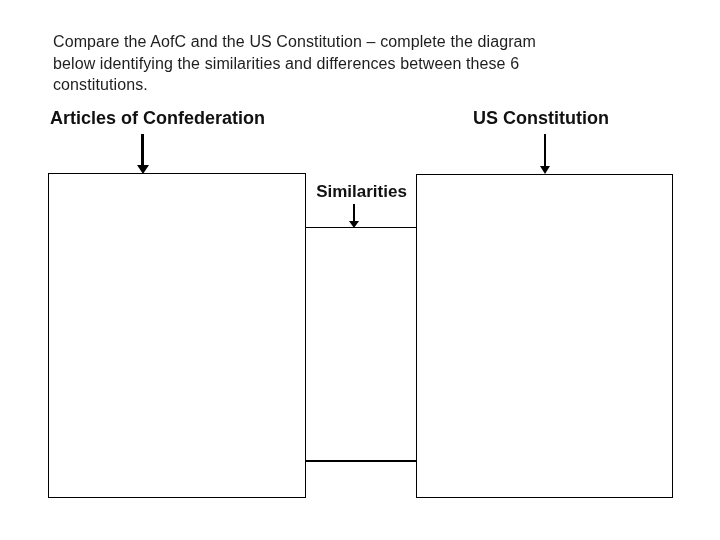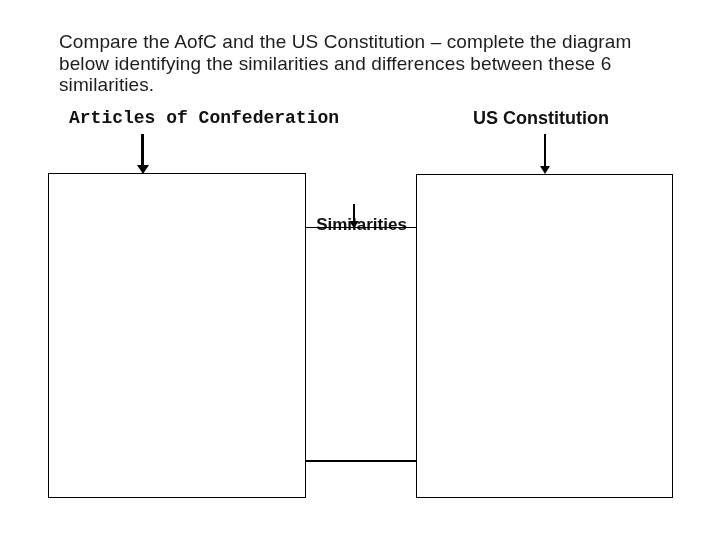--- a/index.html
+++ b/index.html
@@ -6,37 +6,37 @@
   .slide {
     position: relative;
     width: 720px;
     height: 540px;
     background: #ffffff;
     font-family: "Liberation Sans", sans-serif;
     overflow: hidden;
   }
   .title {
     position: absolute;
-    left: 59px;
+    left: 53px;
     top: 31px;
     width: 590px;
-    font-size: 19px;
+    font-size: 16px;
     line-height: 21.5px;
     color: #1e1e1e;
     letter-spacing: 0.1px;
   }
   .hdr {
     position: absolute;
     top: 108px;
     font-size: 18px;
     font-weight: bold;
     color: #111111;
     white-space: nowrap;
   }
-  .hdr-left  { left: 69px; font-family: Liberation Mono, monospace; }
+  .hdr-left  { left: 50px; }
   .hdr-right { left: 473px; }
 
   .stem { position: absolute; background: #000000; }
   .head {
     position: absolute;
     width: 0; height: 0;
     border-left: 6px solid transparent;
     border-right: 6px solid transparent;
     border-top: 9px solid #000000;
   }
@@ -72,32 +72,31 @@
     background: transparent;
   }
   .sim-label {
     position: absolute;
     left: 306px; top: 182px; width: 111px;
     text-align: center;
     font-size: 17px;
     font-weight: bold;
     color: #111111;
     white-space: nowrap;
-    margin-top: 33px;
   }
 </style>
 </head>
 <body>
 
 <div class="slide">
 
   <div class="title">
     <div>Compare the AofC and the US Constitution – complete the diagram</div>
     <div>below identifying the similarities and differences between these 6</div>
-    <div>similarities.</div>
+    <div>constitutions.</div>
   </div>
 
   <div class="hdr hdr-left">Articles of Confederation</div>
   <div class="hdr hdr-right">US Constitution</div>
 
   <div class="stem aofc-stem"></div>
   <div class="head aofc-head"></div>
 
   <div class="stem usc-stem"></div>
   <div class="head usc-head"></div>

